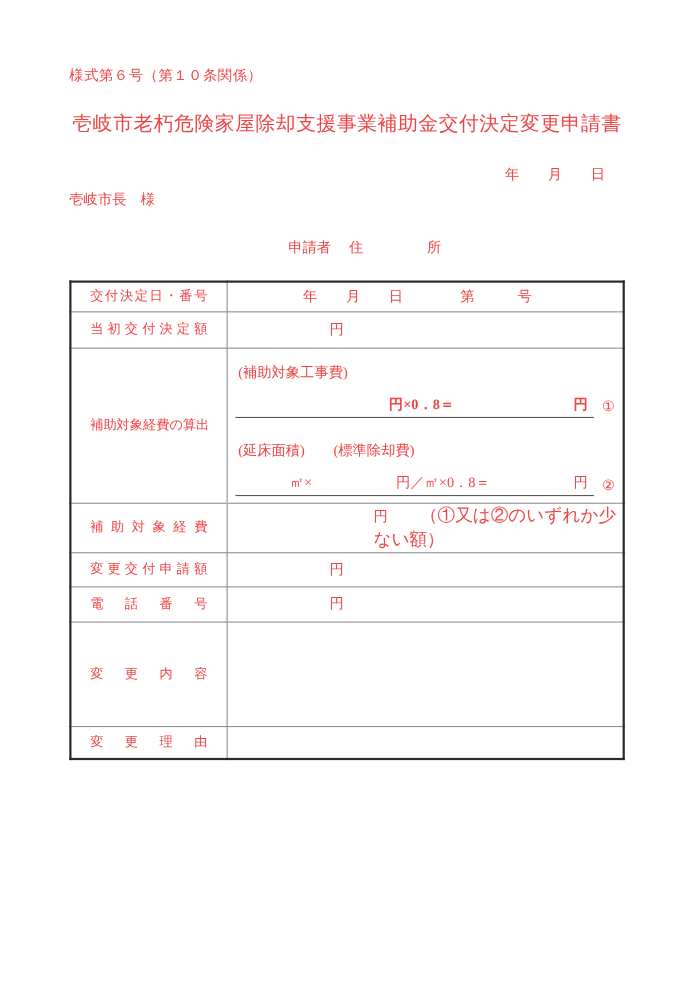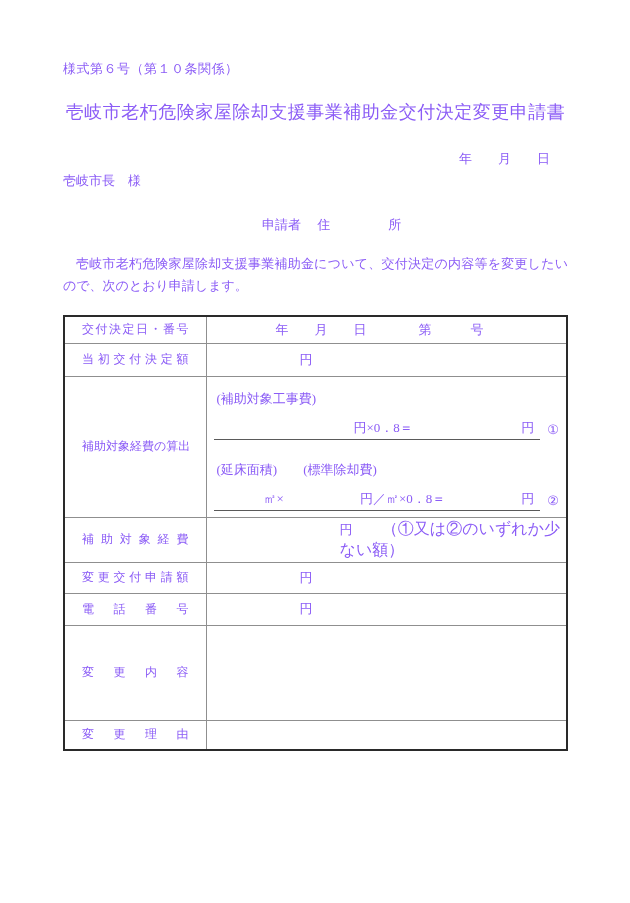--- a/index.html
+++ b/index.html
@@ -6,21 +6,21 @@
   .page {
     position: relative;
     width: 630px;
     height: 903px;
     margin: 0 auto;
     background: #ffffff;
     box-sizing: border-box;
     padding: 0 62px 0 63px;
     font-family: "Liberation Serif", "DejaVu Serif", serif;
     font-size: 13px;
-    color: #8b5cf6;
+    color: #ef4444;
     overflow: hidden;
   }
   .form-number { padding-top: 60px; letter-spacing: 0.5px; }
   .doc-title {
     margin: 22px 0 0 0;
     font-size: 18px;
     font-weight: normal;
     text-align: center;
     letter-spacing: 0.5px;
     font-family: Liberation Serif, serif;
@@ -86,21 +86,21 @@
   .calc-caption.c2 { margin-top: 20px; }
   .formula { display: flex; align-items: flex-end; margin: 10px 7px 0 7px; }
   .f-underline {
     flex: 1;
     display: flex;
     justify-content: space-between;
     border-bottom: 1px solid #5a5a5a;
     padding-bottom: 3px;
     line-height: 17px;
   }
-  .f-underline.f1 { padding-left: 140px; padding-right: 6px; }
+  .f-underline.f1 { padding-left: 140px; padding-right: 6px; font-weight: bold; }
   .f-underline.f2 { padding-left: 50px;  padding-right: 6px; }
   .mark { margin-left: 7px; line-height: 17px; padding-bottom: 2px; }
 </style>
 </head>
 <body>
 
 <div class="page">
 
   <div class="form-number">様式第６号（第１０条関係）</div>
 
@@ -110,21 +110,20 @@
 
   <div class="addressee">壱岐市長　様</div>
 
   <div class="applicant">
     <div class="app-row">
       <span class="app-label">申請者</span>
       <span class="app-field">住所</span>
     </div>
   </div>
 
-  <p class="body-text">壱岐市老朽危険家屋除却支援事業補助金について、交付決定の内容等を変更したいので、次のとおり申請します。</p>
 
   <table class="form-table">
     <tbody>
         <tr class="r1">
       <td class="lbl">交付決定日・番号</td>
       <td class="val val-r1">年　　月　　日　　　　第　　　号</td>
     </tr>
     <tr class="r2">
       <td class="lbl">当初交付決定額</td>
       <td class="val val-yen">円</td>

